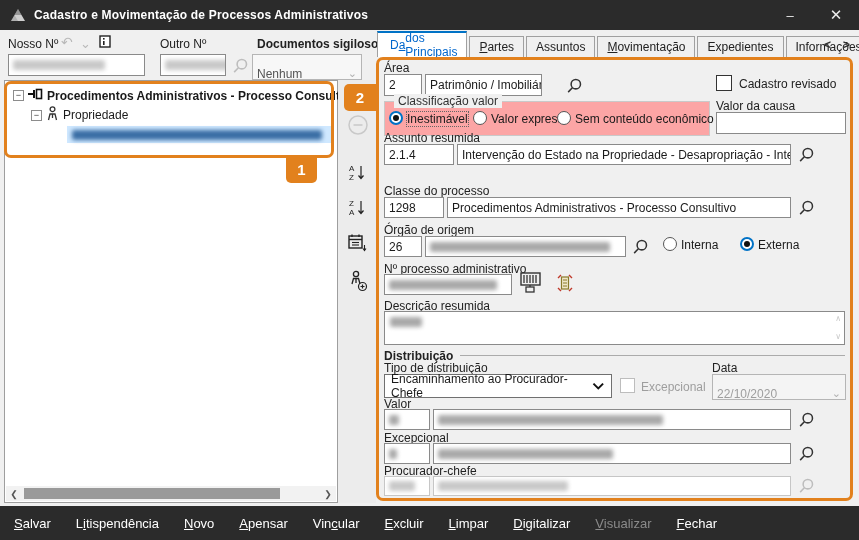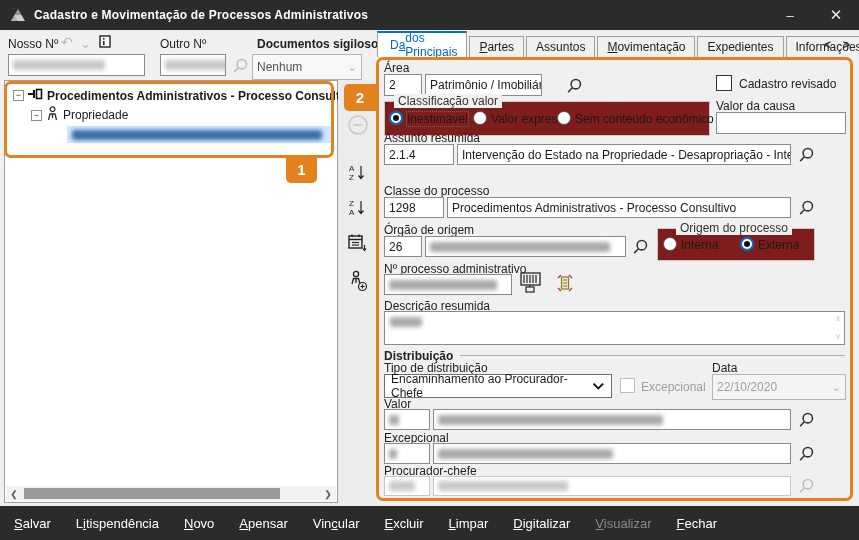--- a/index.html
+++ b/index.html
@@ -16,21 +16,21 @@
           justify-content:center; color:#eee; font-size:13px; }
   .wbtn.min { right:46px; } .wbtn.cls { right:0; font-size:15px; }
 
   
   .lbl { position:absolute; font-size:12px; color:#222; white-space:nowrap; }
   .blbl { font-weight:bold; }
   .inp { position:absolute; background:#fff; border:1px solid #8a8a8a; height:22px;
          display:flex; align-items:center; padding:0 4px; font-size:12px; overflow:hidden; white-space:nowrap;}
   .inp.dis { border-color:#c6c6c6; color:#9e9e9e; }
   .combo { position:absolute; background:#f7f7f7; border:1px solid #b5b5b5; height:22px;
-           display:flex; align-items:center; padding:12px 4px; color:#555; }
+           display:flex; padding:12px 4px; color:#555; }
   .combo .chev { margin-left:auto; color:#b0b0b0; font-size:11px; }
   .redact { height:10px; background:#a9a9a9; filter:blur(2px); border-radius:2px; }
   .redact.lt { background:#c9c9c9; }
   .gicon { color:#b9b9b9; position:absolute; font-size:13px; }
 
   
   .tree { position:absolute; left:4px; top:80px; width:334px; height:423px; background:#fff;
           border:1px solid #9e9e9e; }
   .trow { position:absolute; display:flex; align-items:center; gap:4px; white-space:nowrap; }
   .expander { width:11px; height:11px; border:1px solid #8c8c8c; background:#fff; display:flex;
@@ -53,21 +53,21 @@
 
   
   .tabs { position:absolute; left:377px; top:31px; height:26px; display:flex; align-items:flex-end; }
   .tab { height:21px; border:1px solid #a0a0a0; border-bottom:none; background:#f0f0f0;
          display:flex; align-items:center; padding:0 9px; margin-right:2px; font-size:12px; color:#222;}
   .tab.active { height:26px; background:#fff; color:#0066cc; border-top:2px solid #0072c6;padding-left:12px; }
   .tscroll { position:absolute; top:38px; font-size:12px; color:#333; font-weight:bold; }
 
   
   .srch { position:absolute; width:18px; height:18px; }
-  .gbox { position:absolute; border:1px solid #c9c9c9; background:#7f1d1d; }
+  .gbox { position:absolute; border:1px solid #c9c9c9; background:#fca5a5; }
   .gbox .glbl { position:absolute; top:-8px; left:9px; background:#f0f0f0; padding:0 4px; color:#333; }
   .radio { position:absolute; width:14px; height:14px; border-radius:50%; background:#fff;
            border:1px solid #555; }
   .radio.sel { border:2px solid #0072c6; }
   .radio.sel::after { content:""; position:absolute; left:2px; top:2px; width:6px; height:6px;
                       border-radius:50%; background:#111; }
   .rlbl { position:absolute; font-size:12px; }
   .focusdot { outline:1px dotted #666; }
   .chk { position:absolute; width:16px; height:16px; background:#fff; border:1.5px solid #333; }
   .chk.dis { border:1px solid #bdbdbd; }
@@ -278,23 +278,20 @@
   <div class="inp" style="left:425px; top:236px; width:201px;  height:21px;">
     <div class="redact" style="width:180px;"></div>
   </div>
   <span class="srch" style="left:631px; top:238px;">
     <svg width="18" height="18" viewBox="0 0 20 20">
         <circle cx="12" cy="8" r="5.2" fill="none" stroke="#333" stroke-width="1.7"></circle>
         <line x1="8.2" y1="12" x2="3.5" y2="16.8" stroke="#333" stroke-width="1.7"></line>
       </svg>
   </span>
 
-  <div class="gbox" style="left:657px; top:228px; width:158px; height:33px;">
-    <span class="glbl" style="left:18px;">Origem do processo</span>
-  </div>
   <span class="radio" style="left:663px; top:237px;"></span>
   <span class="rlbl" style="left:681px; top:238px;">Interna</span>
   <span class="radio sel" style="left:740px; top:237px;"></span>
   <span class="rlbl" style="left:758px; top:238px;">Externa</span>
 
   <span class="lbl" style="left:384px; top:262px;">Nº processo administrativo</span>
   <div class="inp" style="left:384px; top:274px; width:128px; height:21px;">
     <div class="redact" style="width:108px;"></div>
   </div>
   <span style="position:absolute; left:519px; top:272px;">

